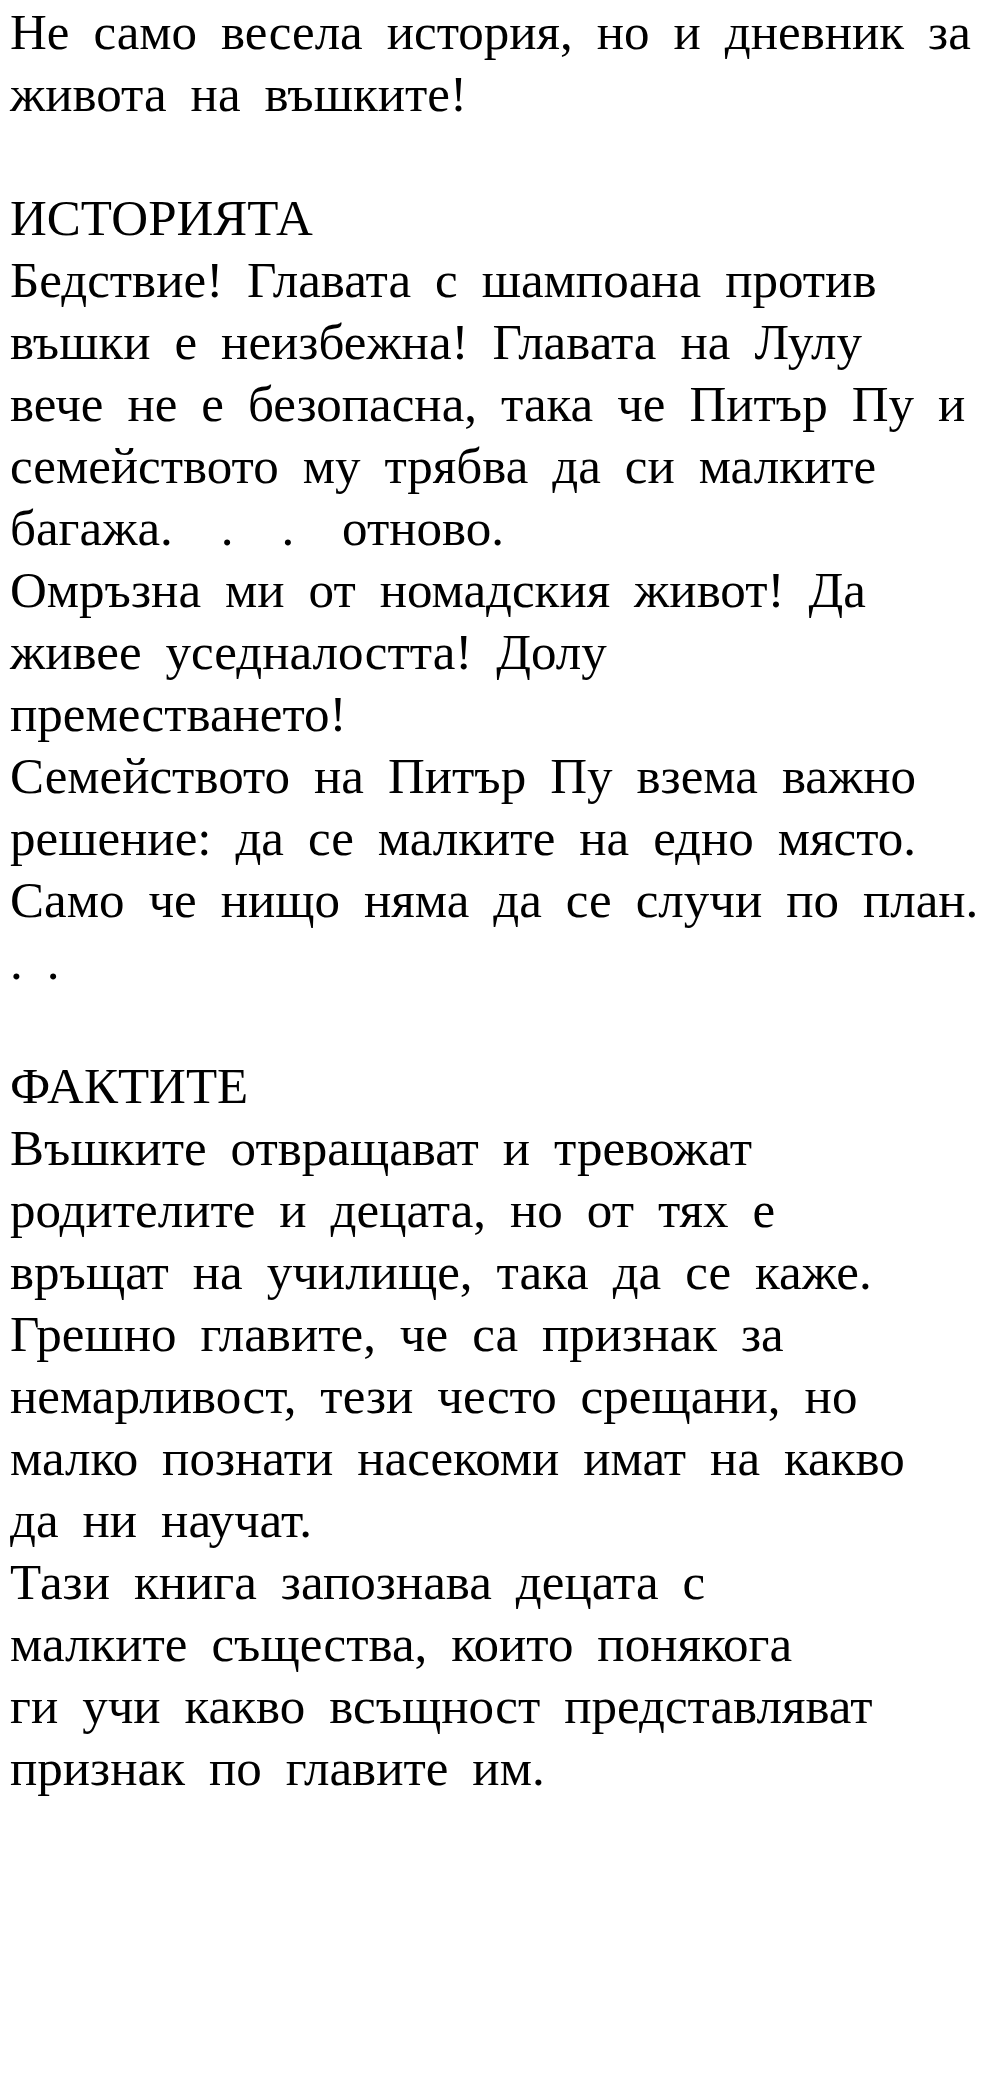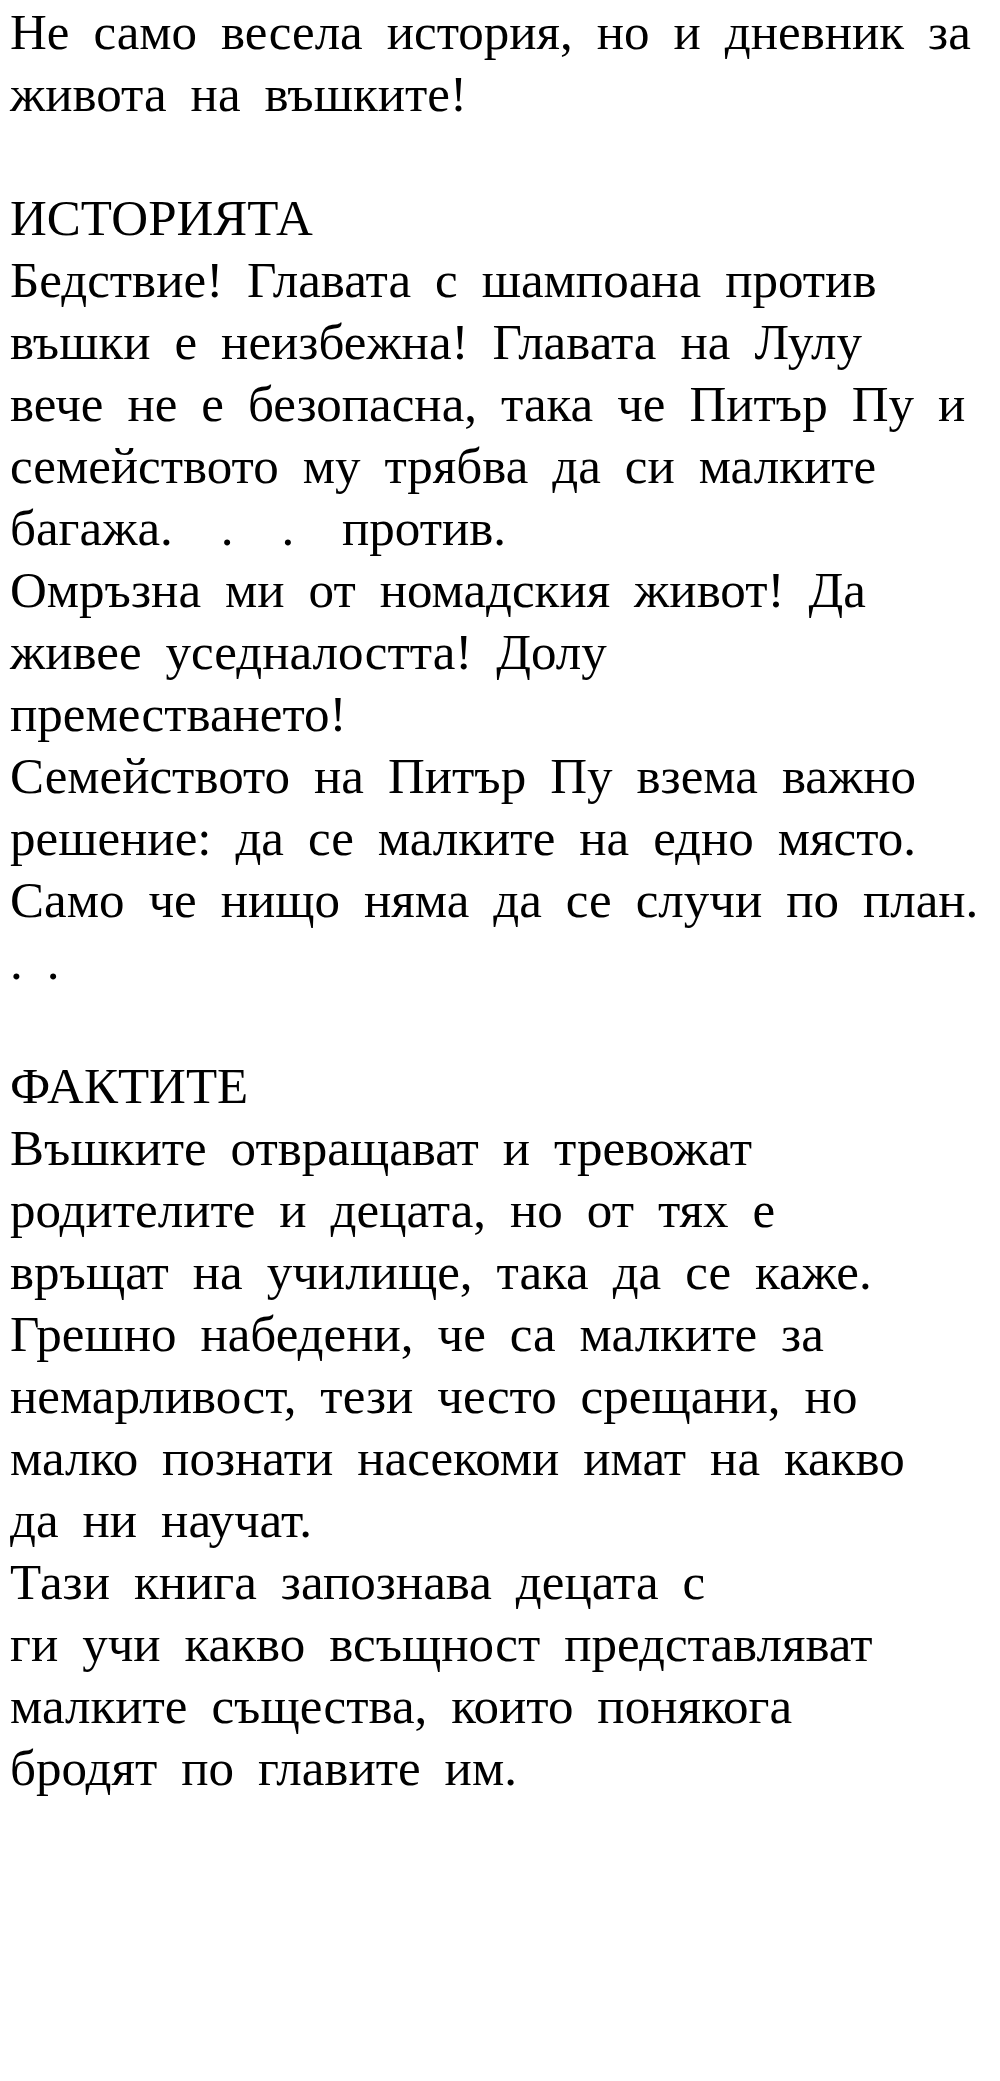--- a/index.html
+++ b/index.html
@@ -43,43 +43,43 @@
   </div>
 
   <div class="blank"></div>
 
   <div>
     <div class="heading">ИСТОРИЯТА</div>
     <div class="line">Бедствие! Главата с шампоана против</div>
     <div class="line">въшки е неизбежна! Главата на Лулу</div>
     <div class="line">вече не е безопасна, така че Питър Пу и</div>
     <div class="line">семейството му трябва да си малките</div>
-    <div class="line">багажа.  .  .  против.</div>
+    <div class="line">багажа.  .  .  отново.</div>
     <div class="line">Омръзна ми от номадския живот! Да</div>
     <div class="line">живее уседналостта! Долу</div>
     <div class="line">преместването!</div>
     <div class="line">Семейството на Питър Пу взема важно</div>
     <div class="line">решение: да се малките на едно място.</div>
     <div class="line">Само че нищо няма да се случи по план.</div>
     <div class="line">. .</div>
   </div>
 
   <div class="blank"></div>
 
   <div>
     <div class="heading">ФАКТИТЕ</div>
     <div class="line">Въшките отвращават и тревожат</div>
     <div class="line">родителите и децата, но от тях е</div>
     <div class="line">връщат на училище, така да се каже.</div>
-    <div class="line">Грешно набедени, че са малките за</div>
+    <div class="line">Грешно главите, че са признак за</div>
     <div class="line">немарливост, тези често срещани, но</div>
     <div class="line">малко познати насекоми имат на какво</div>
     <div class="line">да ни научат.</div>
     <div class="line">Тази книга запознава децата с</div>
+    <div class="line">малките същества, които понякога</div>
     <div class="line">ги учи какво всъщност представляват</div>
-    <div class="line">малките същества, които понякога</div>
-    <div class="line">бродят по главите им.</div>
+    <div class="line">признак по главите им.</div>
   </div>
 
   <div class="blank"></div>
 
 
 </div>
 
 </body></html>

